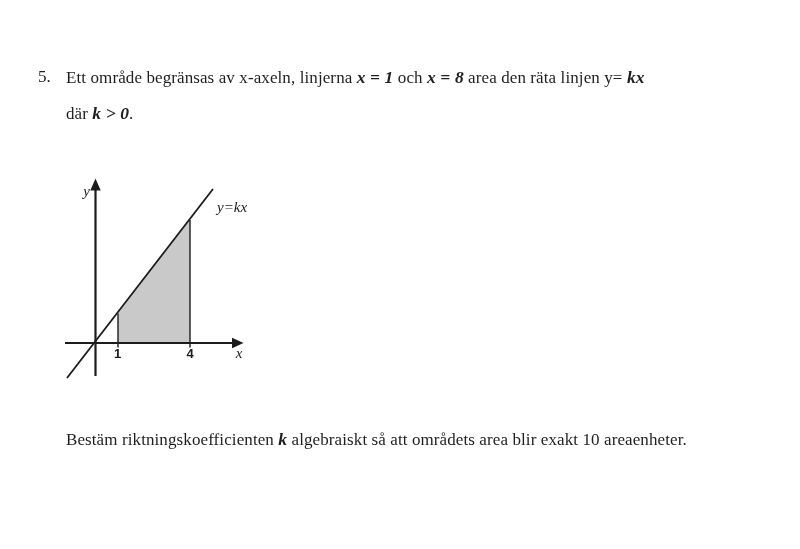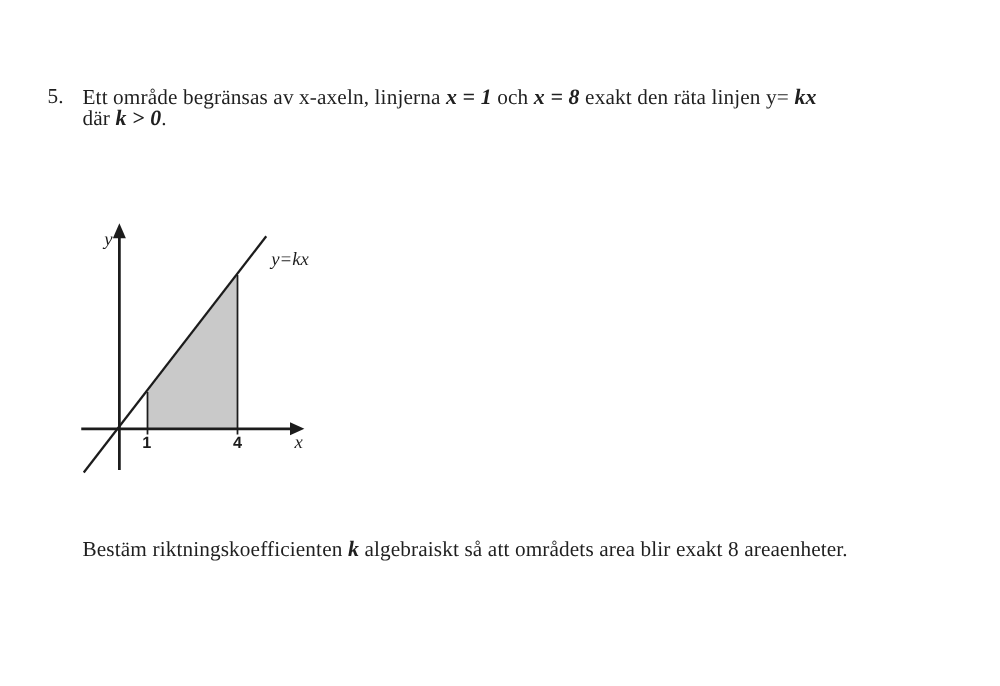--- a/index.html
+++ b/index.html
@@ -23,21 +23,21 @@
     letter-spacing: 0.1px;
   }
   .math {
     font-style: italic;
     font-weight: bold;
     font-size: 17.5px;
     text-align: right;
   }
   #problem-number { left: 38px; top: 67px; }
   #statement-line1 { left: 66px; top: 67px; }
-  #statement-line2 { left: 66px; top: 84px; }
+  #statement-line2 { left: 66px; top: 103px; }
   #question-line { left: 66px; top: 429px; }
   #figure {
     left: 55px;
     top: 170px;
     width: 200px;
     height: 215px;
   }
   .axis-stroke { fill: none; }
   .diagram-label {
     font-family: "Liberation Serif", serif;
@@ -51,21 +51,21 @@
     font-size: 13px;
     fill: #1c1c1c;
     text-anchor: middle;
   }
 </style>
 </head>
 <body>
 
 <span id="problem-number" class="abs doc-text">5.</span>
 
-<span id="statement-line1" class="abs doc-text"><span>Ett område begränsas av x-axeln, linjerna </span><span class="math">x = 1</span><span> och </span><span class="math">x = 8</span><span> exakt den räta linjen y= </span><span class="math">kx</span></span>
+<span id="statement-line1" class="abs doc-text"><span>Ett område begränsas av x-axeln, linjerna </span><span class="math">x = 1</span><span> och </span><span class="math">x = 8</span><span> area den räta linjen y= </span><span class="math">kx</span></span>
 
 <span id="statement-line2" class="abs doc-text"><span>där </span><span class="math">k &gt; 0</span><span>.</span></span>
 
 <svg id="figure" class="abs" viewBox="55 170 200 215" xmlns="http://www.w3.org/2000/svg">
 
   <polygon points="118,343 118,313.5 190,220 190,343" fill="#c9c9c9"></polygon>
 
   <line x1="118" y1="313.5" x2="118" y2="347.5" stroke-width="1.4" stroke="#1c1c1c"></line>
 
   <line x1="190" y1="220" x2="190" y2="347.5" stroke-width="1.4" stroke="#1c1c1c"></line>
@@ -82,13 +82,13 @@
 
   <text x="239" y="358" text-anchor="middle" class="diagram-label">x</text>
 
   <text x="217" y="212" class="diagram-label">y=kx</text>
 
   <text x="117.5" y="358" class="diagram-tick">1</text>
 
   <text x="190" y="358" class="diagram-tick">4</text>
 </svg>
 
-<span id="question-line" class="abs doc-text"><span>Bestäm riktningskoefficienten </span><span class="math">k</span><span> algebraiskt så att områdets area blir exakt 8 areaenheter.</span></span>
+<span id="question-line" class="abs doc-text"><span>Bestäm riktningskoefficienten </span><span class="math">k</span><span> algebraiskt så att områdets area blir exakt 10 areaenheter.</span></span>
 
 </body></html>

